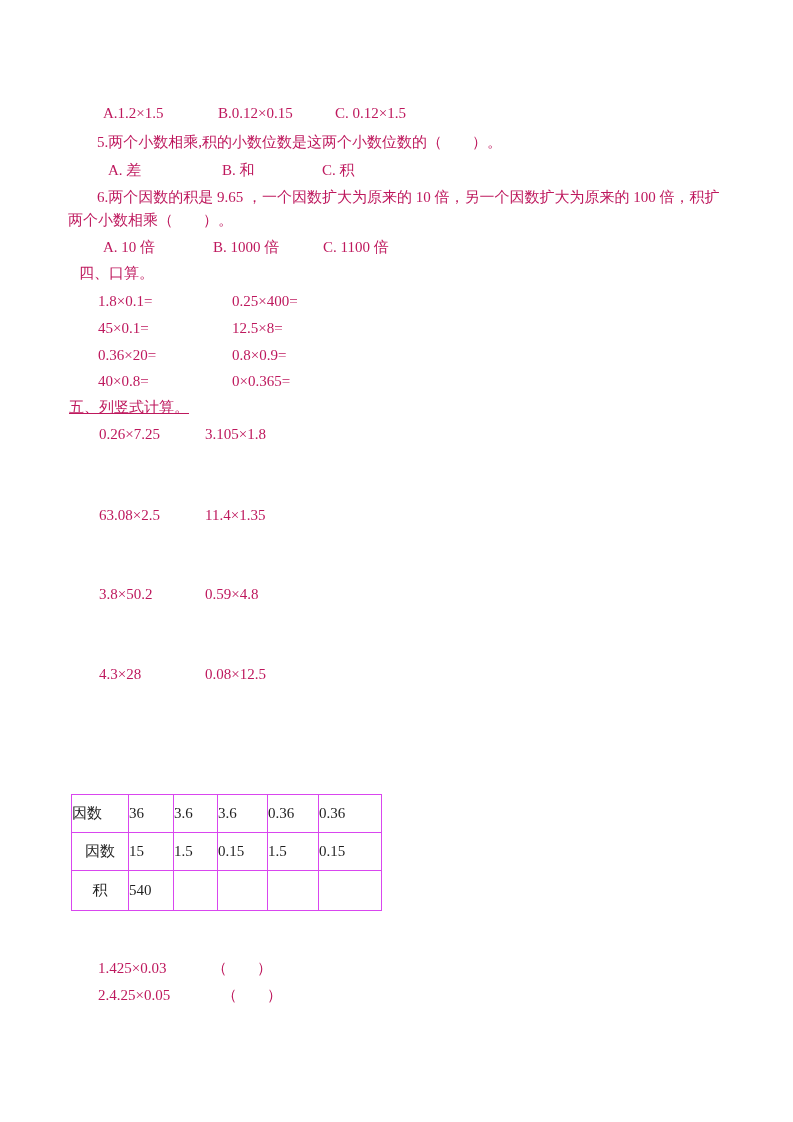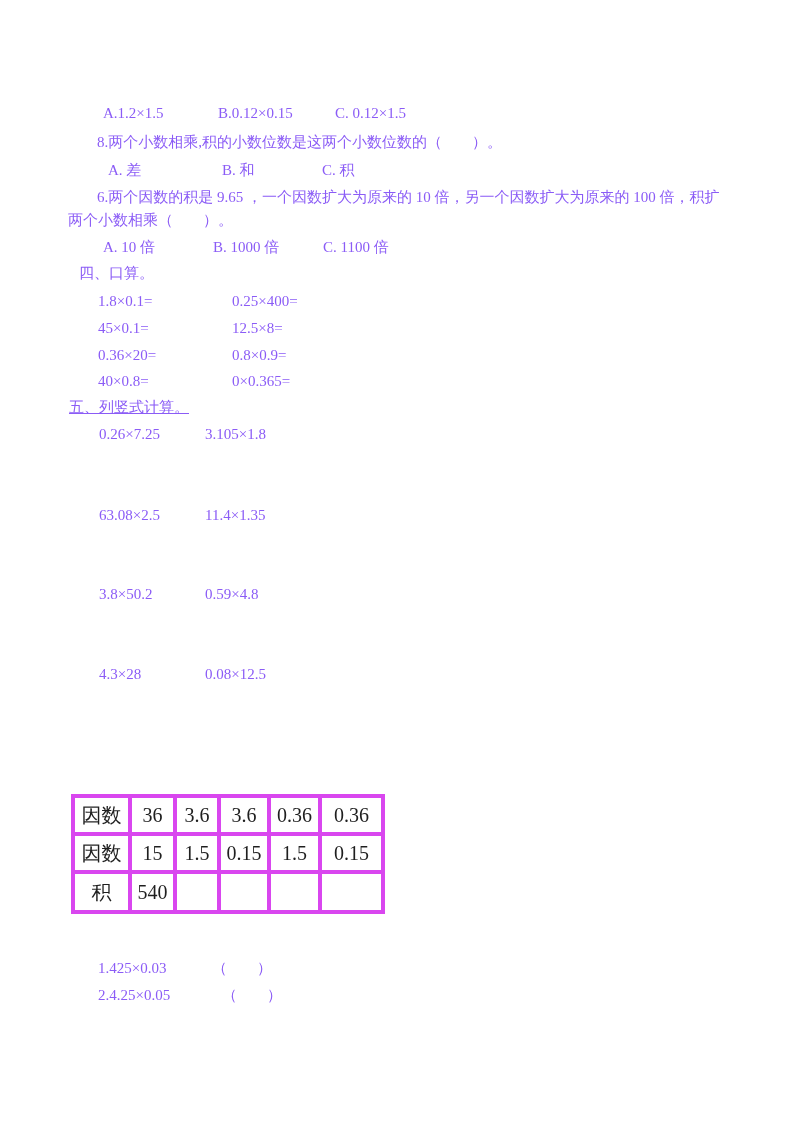--- a/index.html
+++ b/index.html
@@ -10,52 +10,51 @@
     background: #ffffff;
     font-family: "Liberation Serif", "DejaVu Serif", serif;
     color: #1f1f1f;
     overflow: hidden;
   }
   .t {
     position: absolute;
     white-space: pre;
     font-size: 15px;
     line-height: 19px;
-    color: #8b5cf6;
+    color: #be185d;
   }
   table.products {
     position: absolute;
     left: 71px;
     top: 794px;
     border-collapse: collapse;
     table-layout: fixed;
   }
   table.products td {
-    border: 4px solid #d946ef;
-    font-size: 20px;
-    text-align: center;
+    border: 1px solid #d946ef;
+    font-size: 15px;
     vertical-align: middle;
     padding: 0;
     overflow: hidden;
   }
   table.products tr { height: 38px; }
   table.products tr.last { height: 40px; }
   td.lab-left  { text-align: left; padding-left: 1px; }
   td.lab-center{ text-align: center; }
 </style>
 </head>
 <body>
 
 <div class="page">
 
   <div class="t" style="left:103px; top:104px;">A.1.2×1.5</div>
   <div class="t" style="left:218px; top:104px;">B.0.12×0.15</div>
   <div class="t" style="left:335px; top:104px;">C. 0.12×1.5</div>
 
-  <div class="t" style="left:97px; top:133px;">8.两个小数相乘,积的小数位数是这两个小数位数的（　　）。</div>
+  <div class="t" style="left:97px; top:133px;">5.两个小数相乘,积的小数位数是这两个小数位数的（　　）。</div>
   <div class="t" style="left:108px; top:161px;">A. 差</div>
   <div class="t" style="left:222px; top:161px;">B. 和</div>
   <div class="t" style="left:322px; top:161px;">C. 积</div>
 
   <div class="t" style="left:97px; top:188px;">6.两个因数的积是 9.65 ，一个因数扩大为原来的 10 倍，另一个因数扩大为原来的 100 倍，积扩</div>
   <div class="t" style="left:68px; top:211px;">两个小数相乘（　　）。</div>
   <div class="t" style="left:103px; top:238px;">A. 10 倍</div>
   <div class="t" style="left:213px; top:238px;">B. 1000 倍</div>
   <div class="t" style="left:323px; top:238px;">C. 1100 倍</div>
 

